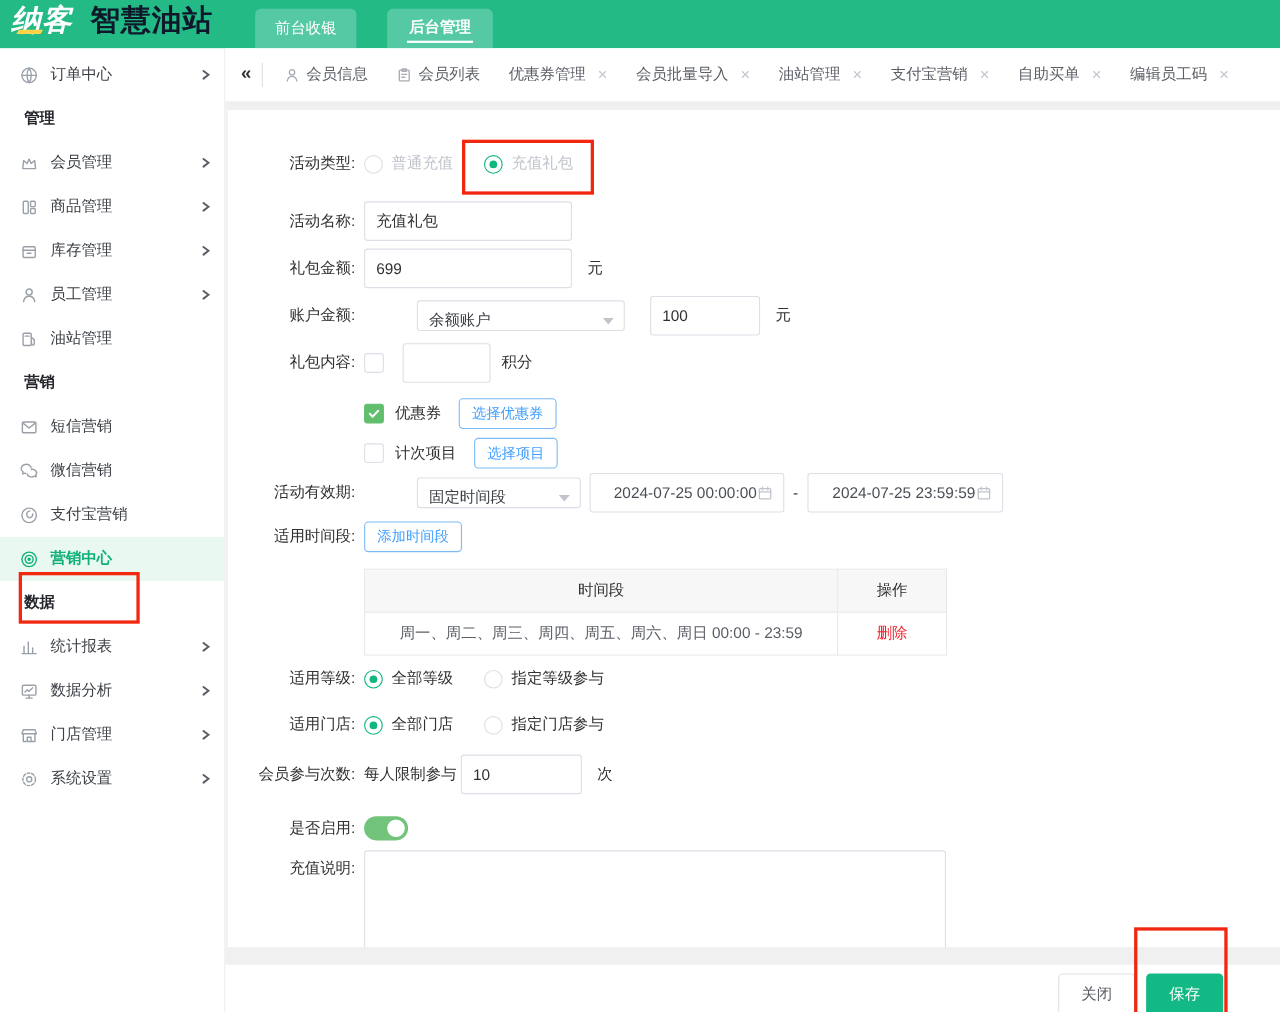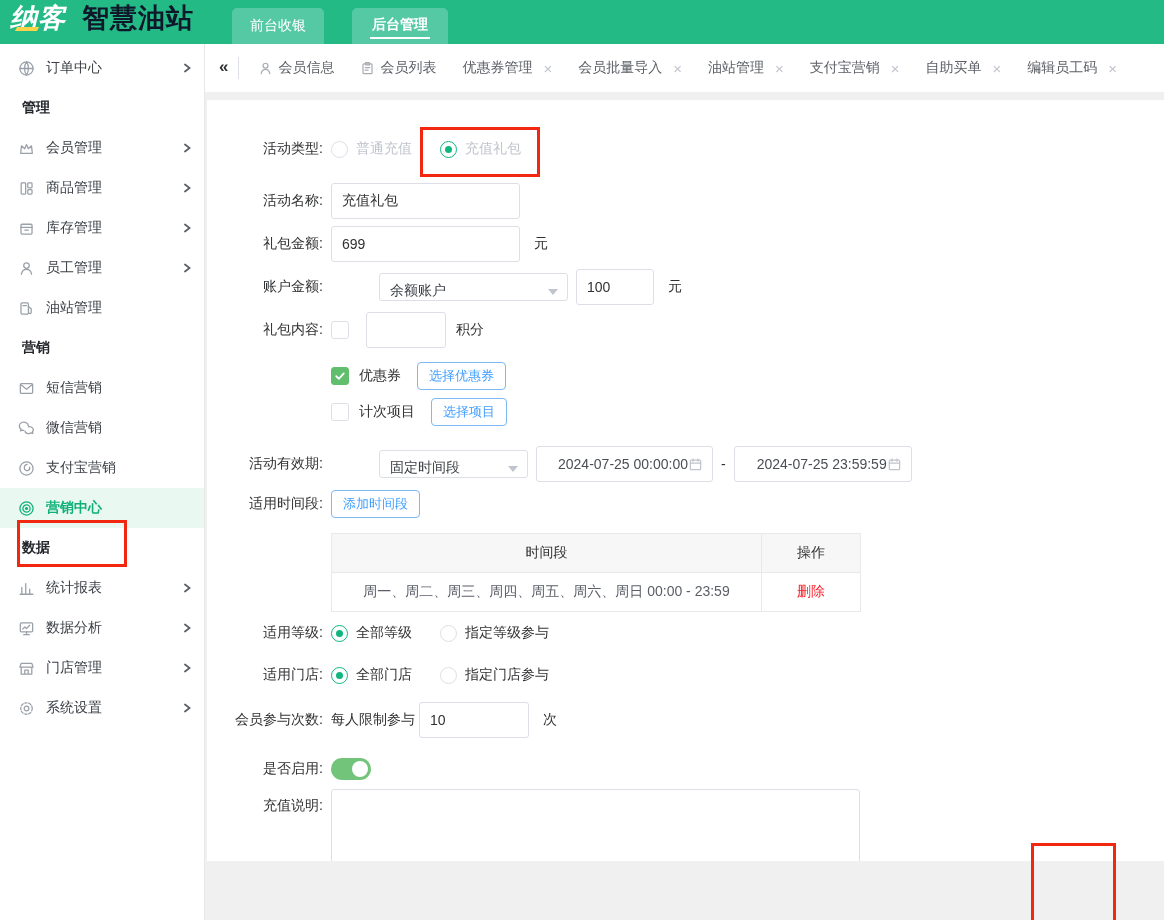--- a/index.html
+++ b/index.html
@@ -349,42 +349,42 @@
           <input class="inp w190" value="699" style="">
           <span class="unit">元</span>
         </div>
 
         <div class="row" style="margin-bottom:7px;">
           <span class="flabel">账户金额:</span>
           <div class="sel w190">
             <span>余额账户</span>
             <span class="caret"></span>
           </div>
-          <input class="inp" style="width: 78px; margin-left: 8px;" value="100">
+          <input class="inp" style="width: 100px; margin-left: 23px;" value="100">
           <span class="unit">元</span>
         </div>
 
         <div class="row h36" style="margin-bottom:14px;">
           <span class="flabel">礼包内容:</span>
           <span class="cbx"></span>
           <input class="inp" style="width: 80px; margin-left: 17px;" value="">
           <span style="margin-left:10px;">积分</span>
         </div>
 
         <div class="row indent" style="height:28px; margin-bottom:8px;">
           <span class="cbx on">
               <svg width="12" height="12" viewBox="0 0 12 12" fill="none" stroke="#fff" stroke-width="1.8" stroke-linecap="round" stroke-linejoin="round">
                 <path d="M2.2 6.2 4.8 8.8 9.8 3.4"></path>
               </svg>
             </span>
           <span style="margin-left:10px;">优惠券</span>
           <span class="btn-blue" style="margin-left:16px;">选择优惠券</span>
         </div>
 
-        <div class="row indent" style="height:28px; margin-bottom:20px;">
+        <div class="row indent" style="height:28px; margin-bottom:4px;">
           <span class="cbx"></span>
           <span style="margin-left:10px;">计次项目</span>
           <span class="btn-blue" style="margin-left:16px;">选择项目</span>
         </div>
 
         <div class="row" style="margin-bottom:8px;">
           <span class="flabel">活动有效期:</span>
           <div class="sel" style="width:149px;">
             <span>固定时间段</span>
             <span class="caret"></span>
@@ -457,18 +457,22 @@
         </div>
 
         <div class="row" style="align-items:flex-start;">
           <span class="flabel" style="margin-top:8px;">充值说明:</span>
           <textarea class="txtarea" style=""></textarea>
         </div>
 
       </div>
     </div>
 
+    <div class="footer">
+      <div class="btn btn-plain">关闭</div>
+      <div class="btn btn-primary">保存</div>
+    </div>
   </div>
 </div>
 
 <div class="anno anno-1"></div>
 <div class="anno anno-2"></div>
 <div class="anno anno-3"></div>
 
 </body></html>

